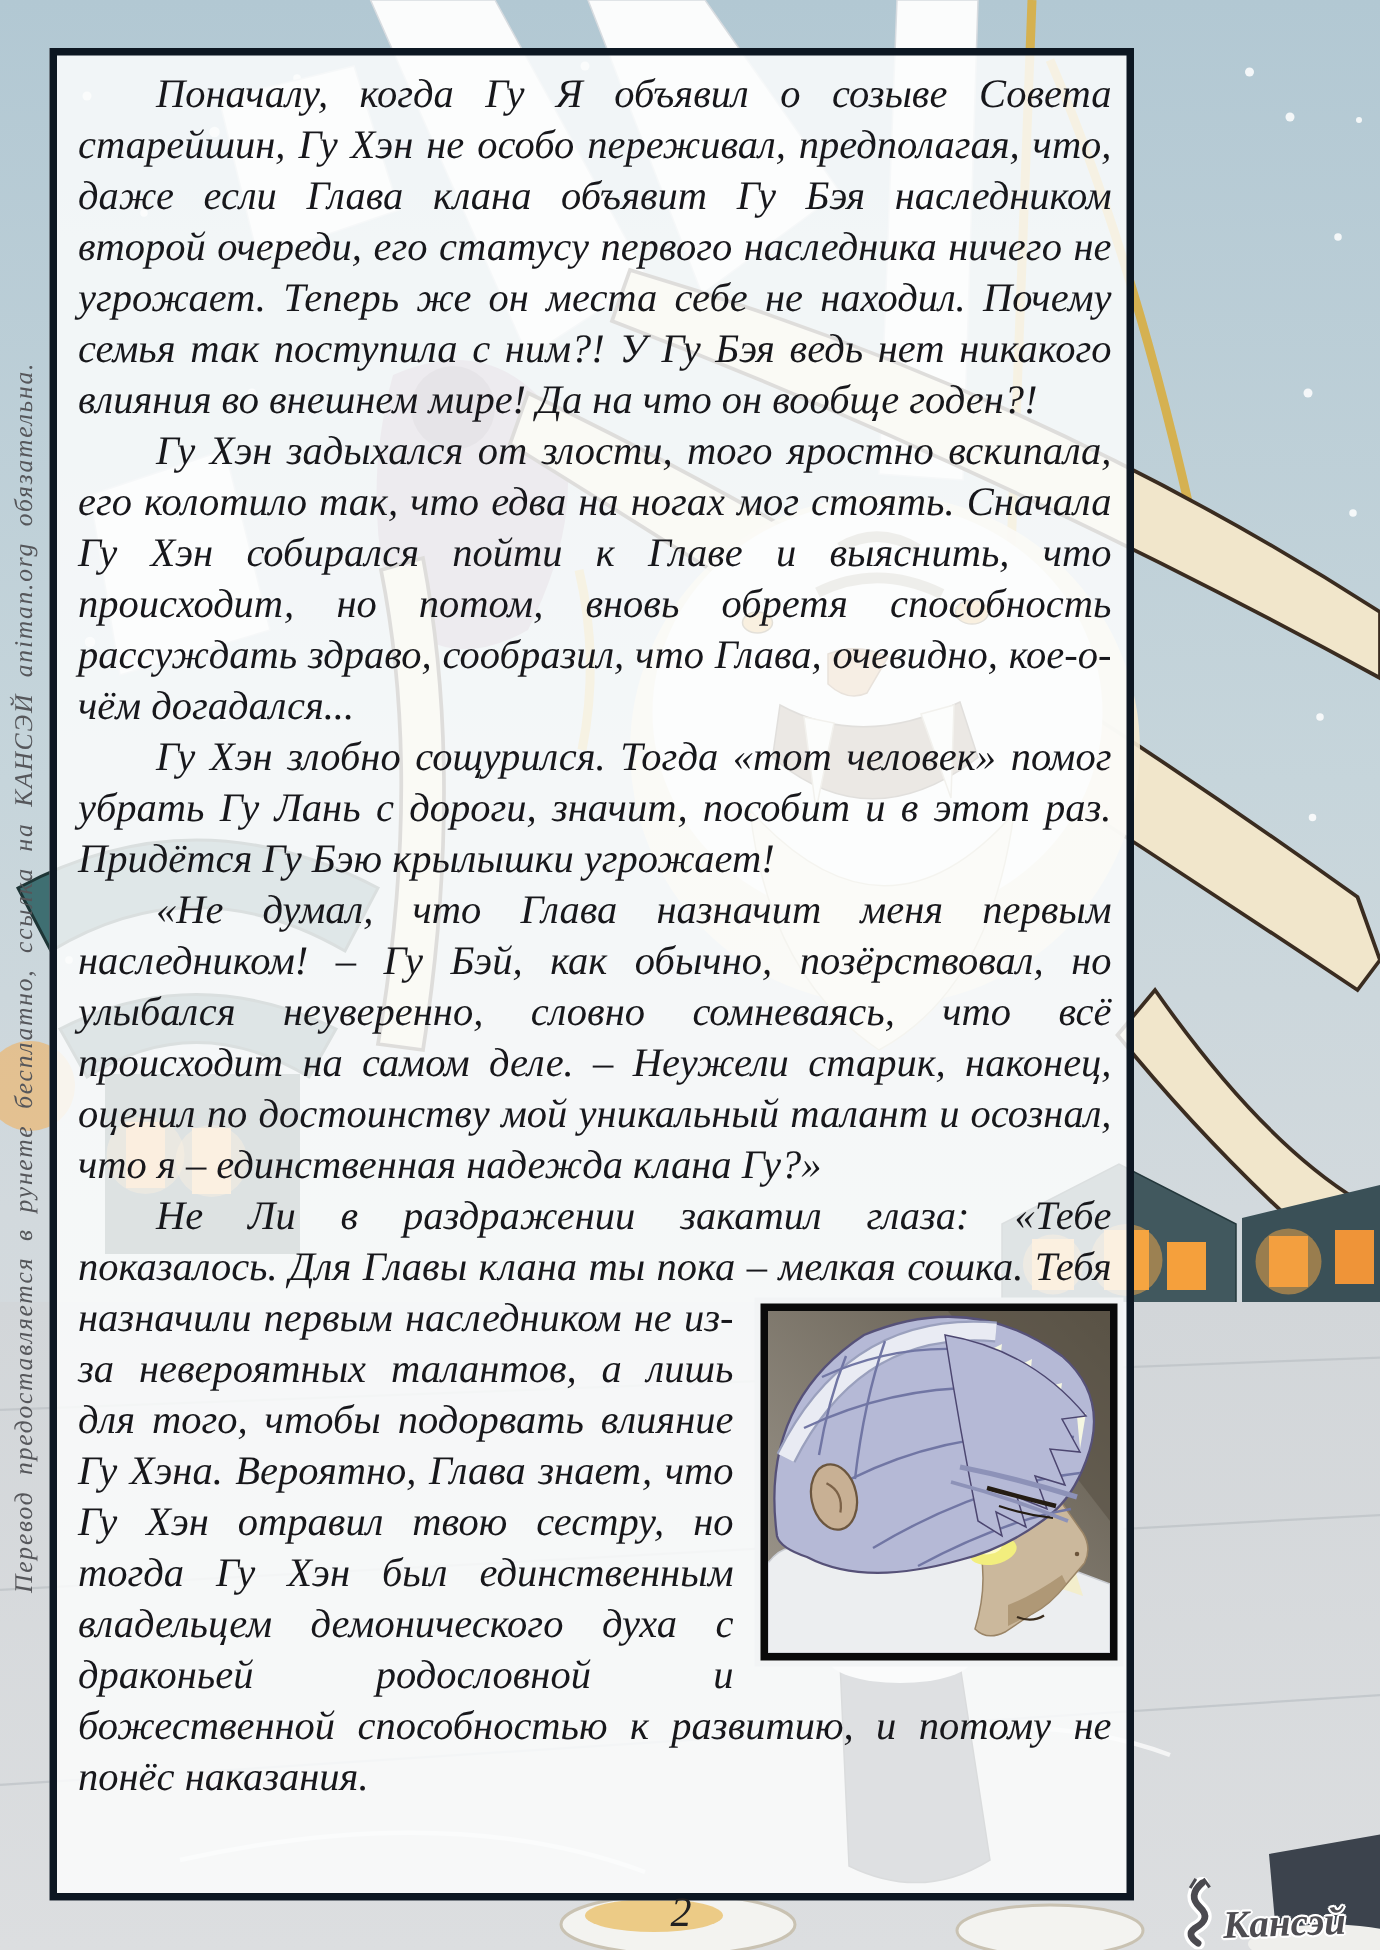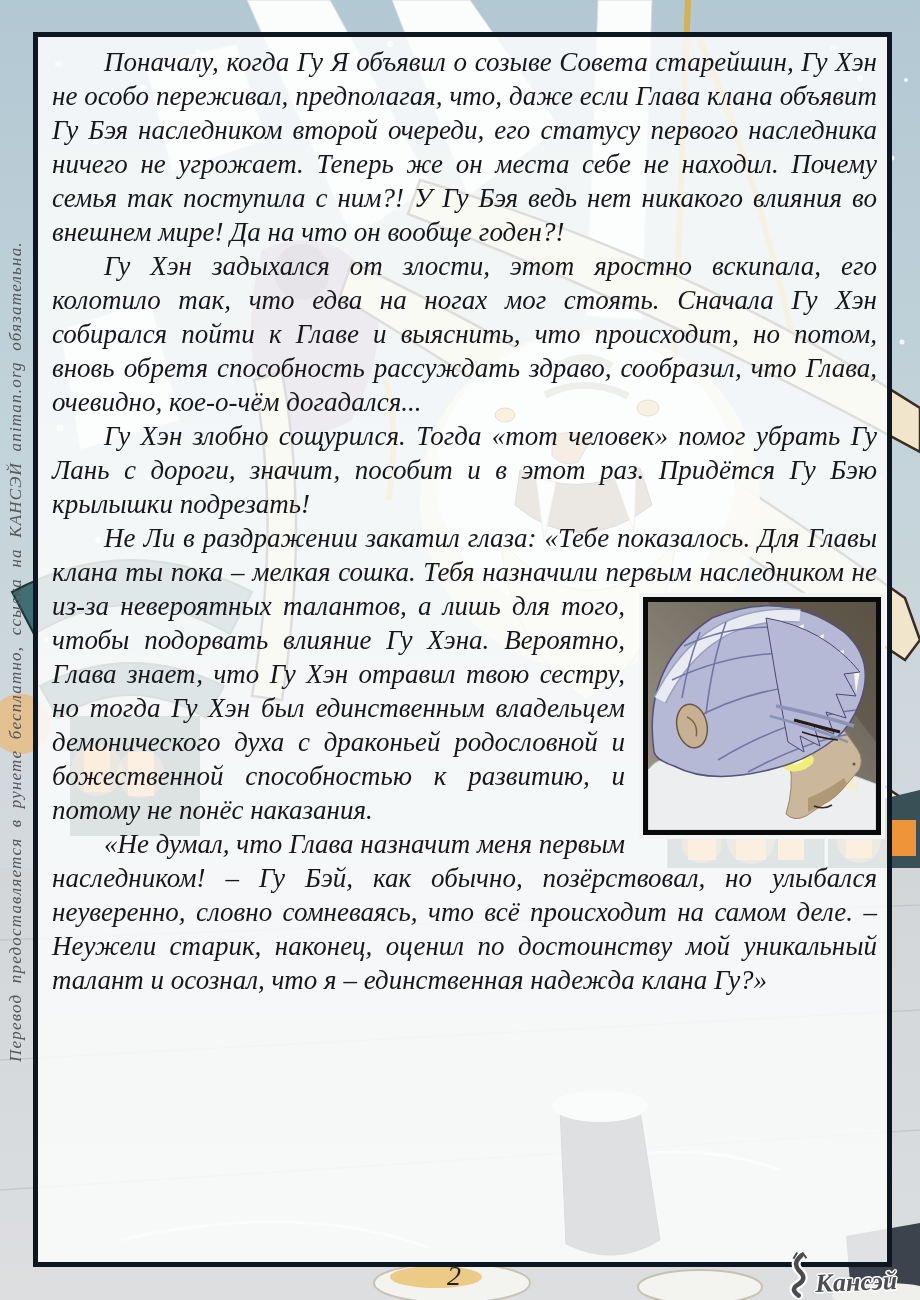--- a/index.html
+++ b/index.html
@@ -2,21 +2,21 @@
 <html><head>
 <meta charset="utf-8">
 <style>
   html,body{margin:0;padding:0;background:#c3d4dc;}
   .page{position:relative;width:920px;height:1300px;overflow:hidden;
         font-family:"Liberation Serif",serif;}
   .art{position:absolute;left:0;top:0;z-index:0;}
 
   
   .text-frame{
-    position:absolute;left:33px;top:32px;width:859px;height:1235px;
+    position:absolute;left:33px;top:32px;width:723px;height:1235px;
     box-sizing:border-box;border:5px solid #0d1722;
     background:rgba(251,253,253,0.85);
     padding:8px 10px 0 14px;overflow:hidden;z-index:2;
   }
   .para{
     margin:0;text-indent:52px;text-align:justify;
     font:italic 27px/34px "Liberation Serif",serif;
     color:#17171b;
   }
   
@@ -170,22 +170,23 @@
       <ellipse cx="452" cy="1283" rx="78" ry="20" fill="#f3f3f0" stroke="#c9c2b2" stroke-width="2"></ellipse>
       <ellipse cx="436" cy="1277" rx="46" ry="11" fill="#eccb86"></ellipse>
       <ellipse cx="700" cy="1287" rx="62" ry="17" fill="#f3f3f0" stroke="#c9c2b2" stroke-width="2"></ellipse>
       <path d="M846,1236 L926,1222 L936,1296 L852,1304 Z" fill="#3c434d"></path>
       <ellipse cx="886" cy="1296" rx="54" ry="13" fill="#efefec"></ellipse>
     </g>
   </svg>
 
   <div class="text-frame">
     <p class="para">Поначалу, когда Гу Я объявил о созыве Совета старейшин, Гу Хэн не особо переживал, предполагая, что, даже если Глава клана объявит Гу Бэя наследником второй очереди, его статусу первого наследника ничего не угрожает. Теперь же он места себе не находил. Почему семья так поступила с ним?! У Гу Бэя ведь нет никакого влияния во внешнем мире! Да на что он вообще годен?!</p>
-    <p class="para">Гу Хэн задыхался от злости, этот яростно вскипала, его колотило так, что едва на ногах мог стоять. Сначала Гу Хэн собирался пойти к Главе и выяснить, что происходит, но потом, вновь обретя способность рассуждать здраво, сообразил, что Глава, очевидно, кое-о-чём догадался...</p>
-    <p class="para">Гу Хэн злобно сощурился. Тогда «тот человек» помог убрать Гу Лань с дороги, значит, пособит и в этот раз. Придётся Гу Бэю крылышки подрезать!</p>
+    <p class="para">Гу Хэн задыхался от злости, того яростно вскипала, его колотило так, что едва на ногах мог стоять. Сначала Гу Хэн собирался пойти к Главе и выяснить, что происходит, но потом, вновь обретя способность рассуждать здраво, сообразил, что Глава, очевидно, кое-о-чём догадался...</p>
+    <p class="para">Гу Хэн злобно сощурился. Тогда «тот человек» помог убрать Гу Лань с дороги, значит, пособит и в этот раз. Придётся Гу Бэю крылышки угрожает!</p>
+    <p class="para">«Не думал, что Глава назначит меня первым наследником! – Гу Бэй, как обычно, позёрствовал, но улыбался неуверенно, словно сомневаясь, что всё происходит на самом деле. – Неужели старик, наконец, оценил по достоинству мой уникальный талант и осознал, что я – единственная надежда клана Гу?»</p>
     <p class="para">
       <span>Не Ли в раздражении закатил глаза: «Тебе показалось. Для Главы клана ты пока – мелкая сошка. Тебя назначили первым наследником не</span>
       <span class="inset">
         <svg viewBox="0 0 228 228">
           <defs>
             <linearGradient id="insbg" x1="0" y1="1" x2="1" y2="0">
               <stop offset="0" stop-color="#a09a90"></stop>
                 <stop offset="1" stop-color="#5f584b"></stop>
             </linearGradient>
           </defs>
@@ -224,21 +225,20 @@
           <path d="M146,118 Q168,124 192,130" stroke="#241c12" stroke-width="3" fill="none"></path>
           <path d="M154,130 Q172,136 190,138" stroke="#241c12" stroke-width="1.4" fill="none"></path>
           <path d="M128,104 Q168,112 206,124" stroke="#8d92b8" stroke-width="3.5" fill="none"></path>
           <path d="M122,114 Q160,124 200,140" stroke="#8d92b8" stroke-width="2.5" fill="none"></path>
           <circle cx="206" cy="162" r="1.5" fill="#6b543a"></circle>
           <path d="M166,204 Q176,208 184,203" stroke="#3a2c1d" stroke-width="1.6" fill="none"></path>
         </svg>
       </span>
       <span>из-за невероятных талантов, а лишь для того, чтобы подорвать влияние Гу Хэна. Вероятно, Глава знает, что Гу Хэн отравил твою сестру, но тогда Гу Хэн был единственным владельцем демонического духа с драконьей родословной и божественной способностью к развитию, и потому не понёс наказания.</span>
     </p>
-    <p class="para">«Не думал, что Глава назначит меня первым наследником! – Гу Бэй, как обычно, позёрствовал, но улыбался неуверенно, словно сомневаясь, что всё происходит на самом деле. – Неужели старик, наконец, оценил по достоинству мой уникальный талант и осознал, что я – единственная надежда клана Гу?»</p>
   </div>
 
   <div class="credit">Перевод предоставляется в рунете бесплатно, ссылка на КАНСЭЙ animan.org обязательна.</div>
 
   <div class="page-number">2</div>
 
   <div class="watermark">
     <svg width="26" height="48" viewBox="0 0 26 48">
       <path d="M14,4 Q4,12 12,20 Q20,28 8,34 Q2,38 10,44" stroke="#ffffff" stroke-width="9" fill="none" stroke-linecap="round"></path>
       <path d="M14,4 Q4,12 12,20 Q20,28 8,34 Q2,38 10,44" stroke="#4b4a50" stroke-width="4.5" fill="none" stroke-linecap="round"></path>

